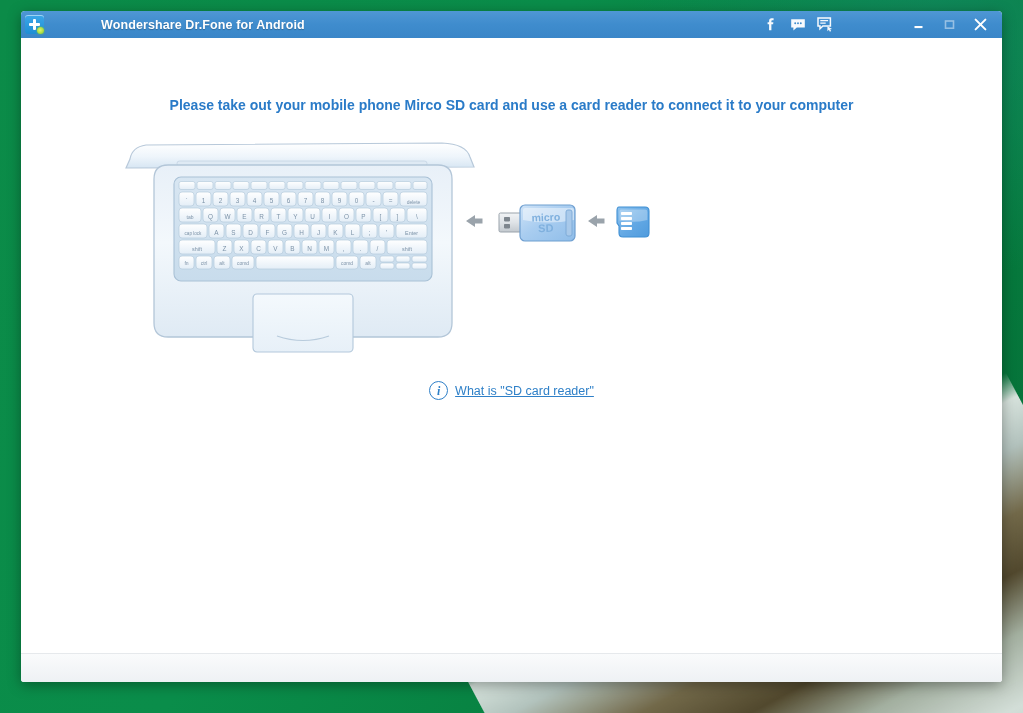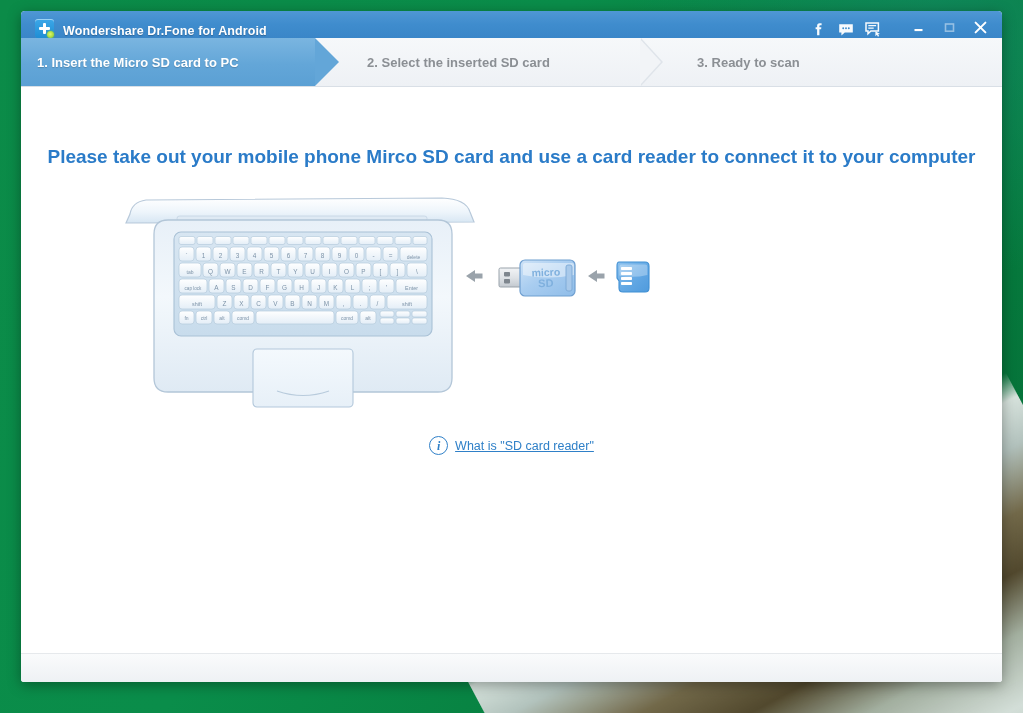--- a/index.html
+++ b/index.html
@@ -65,24 +65,25 @@
     display: flex;
     flex-direction: column;
   }
 
   
   #titlebar {
     height: 27px;
     flex: 0 0 27px;
     background: linear-gradient(180deg, #4f97d4 0%, #3f8ccd 50%, #3a86c8 100%);
     display: flex;
-    align-items: flex-end;
-    padding: 0 0 0 14px;
+    align-items: center;
+    padding: 0 0 0 4px;
     position: relative;
     user-select: none;
+    gap: 48px;
   }
   .app-icon {
     width: 19px;
     height: 19px;
     border-radius: 3px;
     background: linear-gradient(180deg, #3ca7e8 0%, #1f8ed4 100%);
     position: relative;
     flex: 0 0 auto;
     box-shadow: inset 0 1px 0 rgba(255,255,255,0.5);
   }
@@ -217,21 +218,21 @@
   #content {
     flex: 1 1 auto;
     background: #ffffff;
     position: relative;
     display: flex;
     flex-direction: column;
     align-items: center;
   }
   #headline {
     margin-top: 59px;
-    font-size: 19px;
+    font-size: 14px;
     font-weight: bold;
     color: #2a7bc8;
     text-align: center;
   }
 
   
   #illustration {
     margin-top: 24px;
     width: 780px;
     height: 230px;
@@ -364,32 +365,20 @@
         </svg>
       </div>
       <div class="win-btn">
         <svg width="15" height="15" viewBox="0 0 15 15" aria-hidden="true">
           <path d="M2.6 2.6 L12.4 12.4 M12.4 2.6 L2.6 12.4" stroke="#ffffff" stroke-width="2.0" stroke-linecap="round"></path>
         </svg>
       </div>
     </div>
   </div>
 
-  <div id="steps">
-    <div class="step s1 active">
-      <span>1. Insert the Micro SD card to PC</span>
-    </div>
-    <div class="step s2">
-      <span>2. Select the inserted SD card</span>
-    </div>
-    <div class="step s3">
-      <span>3. Ready to scan</span>
-    </div>
-    <div class="step-sep" id="sep2"></div>
-  </div>
 
   <div id="content">
 
     <div id="headline">Please take out your mobile phone Mirco SD card and use a card reader to connect it to your computer</div>
 
     <div id="illustration">
       <svg width="780" height="230" viewBox="0 0 780 230" aria-hidden="true">
         <defs>
           <linearGradient id="lidG" x1="0" y1="0" x2="0" y2="1">
             <stop offset="0%" stop-color="#ffffff"></stop>

